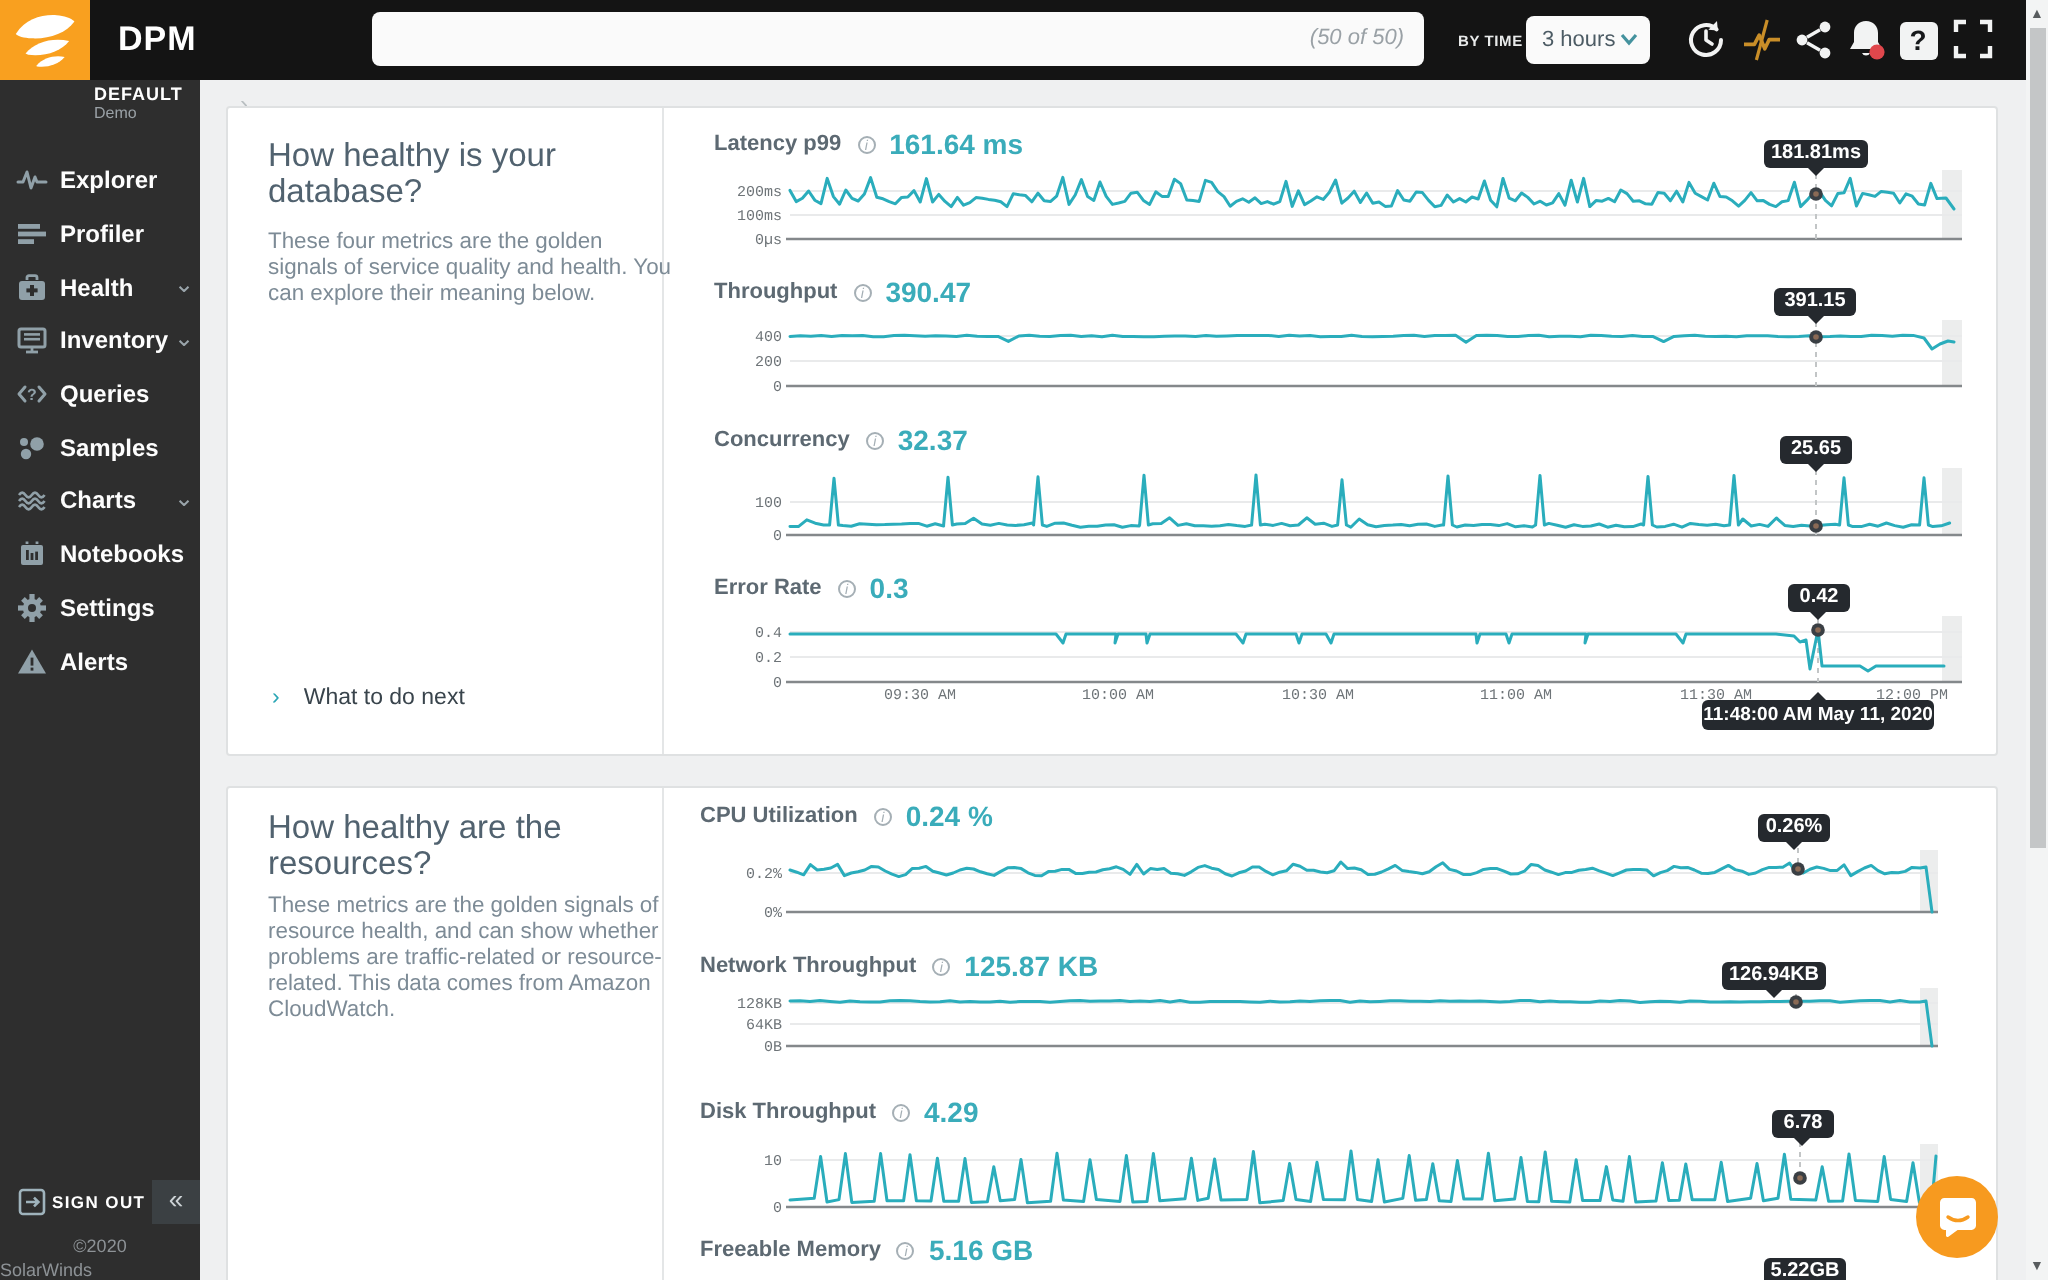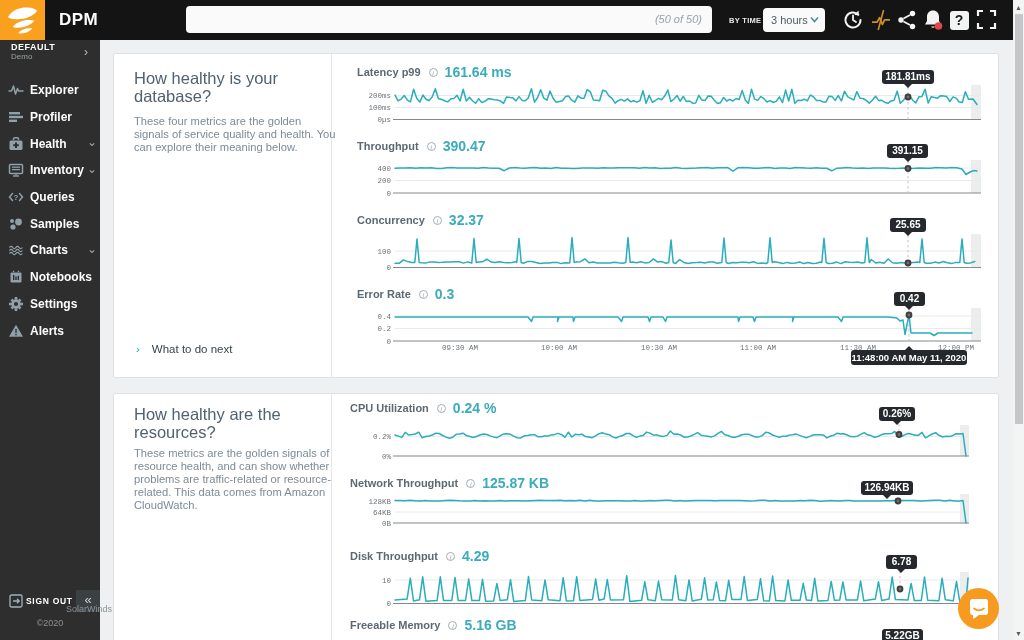--- a/index.html
+++ b/index.html
@@ -12,36 +12,36 @@
 #fh { position:absolute; left:127px; top:15.5px; color:#e8eaea; font-size:7.5px; font-weight:bold; letter-spacing:0.3px;margin-top:46px; }
 #search { position:absolute; left:186px; top:6px; width:526px; height:27px; background:#fafafa; border-radius:4px; }
 #count { position:absolute; right:10px; top:7px; color:#9aa1a6; font-size:11px; font-style:italic; }
 #bytime { position:absolute; left:729px; top:16px; color:#e8eaea; font-size:7.5px; font-weight:bold; letter-spacing:0.3px; }
 #dd { position:absolute; left:763px; top:8px; width:62px; height:24px; background:#fafafa; border-radius:4px; color:#4c5b64; font-size:11px; line-height:24px; padding-left:8px; }
 #ddch { position:absolute; left:810px; top:16px; }
 .ti { position:absolute; top:9px; }
 
 
 #sidebar { position:absolute; left:0; top:40px; width:100px; height:600px; background:#2e2e2e; }
-#proj { position:relative; height:37px; }
+#proj { position:relative; height:37px;margin-left:36px; }
 #projname { position:absolute; left:11px; top:2px; color:#fff; font-size:9px; font-weight:bold; letter-spacing:0.5px; }
 #projsub { position:absolute; left:11px; top:12px; color:#9aa1a6; font-size:8px; }
 #projch { position:absolute; left:84px; top:5px; color:#b8bec1; font-size:12px; }
 .mi { position:relative; height:26.7px; display:flex; align-items:center; }
 .mi.active { background:#1d1d1d; }
 .mic { position:absolute; left:8px; top:50%; transform:translateY(-50%); width:16px; height:16px; }
 .mlabel { position:absolute; left:30px; color:#fdfdfd; font-size:12px; font-weight:bold; }
 .mi.active .mlabel { color:#f5a01e; }
 .mchev { position:absolute; left:87px; top:45%; transform:translateY(-50%); color:#9aa5ab; font-size:12px; }
 #signout { position:absolute; left:0; top:550px; width:100px; height:22px; }
 #soic { position:absolute; left:9px; top:4px; }
 #sotext { position:absolute; left:26px; top:6px; color:#fff; font-size:8.5px; font-weight:bold; letter-spacing:0.7px; }
 #collapse { position:absolute; left:76px; top:0; width:24px; height:22px; background:#3b4043; color:#cdd3d6; font-size:13px; text-align:center; line-height:20px; }
 #cop1 { position:absolute; left:0; top:578px; width:100px; text-align:center; color:#8d9296; font-size:9px; }
-#cop2 { position:absolute; left:0; top:564px; width:112px; text-align:right; color:#8d9296; font-size:9px; }
+#cop2 { position:absolute; left:0; top:590px; width:112px; text-align:left; color:#8d9296; font-size:9px; }
 
 
 .card { position:absolute; background:#fff; border:1px solid #dfe1e2; border-radius:2px; }
 #card1 { left:113px; top:53px; width:886px; height:325px; }
 #card2 { left:113px; top:393px; width:886px; height:330px; }
 .ltcol { position:absolute; left:0; top:0; width:218px; height:100%; border-right:1px solid #e4e6e7; }
 .h2 { position:absolute; left:20px; width:190px; color:#51626f; font-size:16.5px; line-height:17.5px; }
 .para { position:absolute; left:20px; width:204px; color:#7d8b96; font-size:11.2px; line-height:13px; }
 #wtdn { position:absolute; left:22px; bottom:22px; font-size:11.5px; color:#39444c; }
 #wtdn b { color:#2aa6b5; font-weight:normal; margin-right:12px; }

